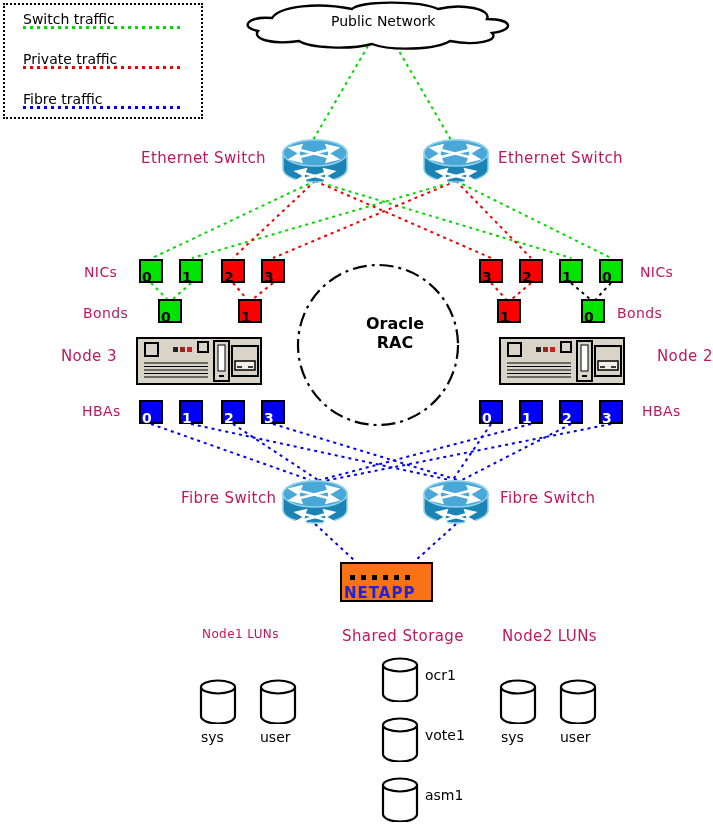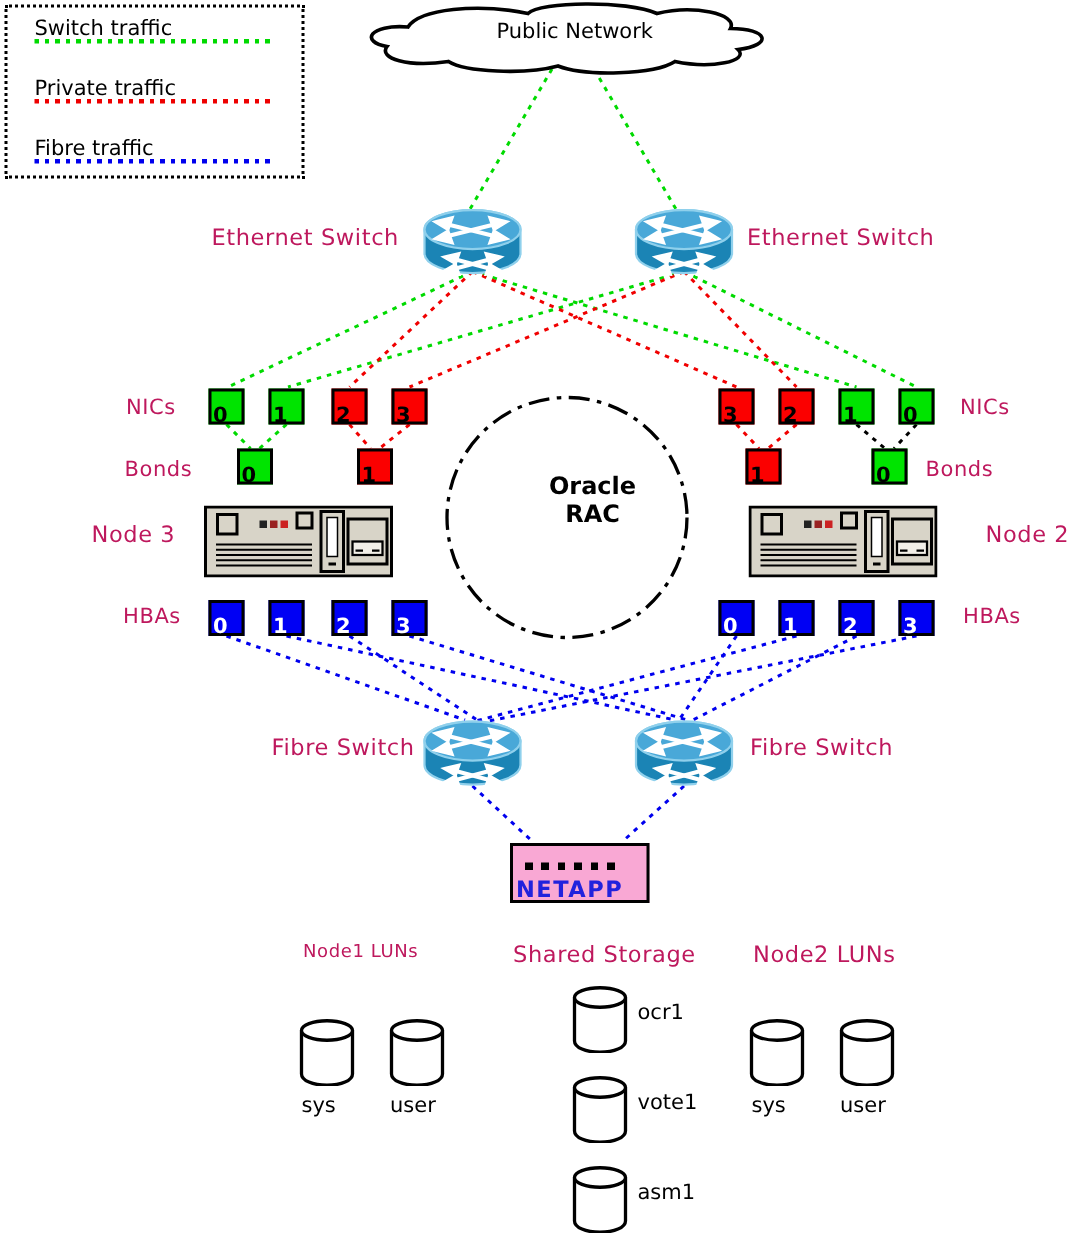--- a/index.html
+++ b/index.html
@@ -14,21 +14,21 @@
   .sq.red{background:#fb0000;}
   .sq.blue{background:#0000f4;}
   .sq.blue span{color:#fff;}
   .legend{position:absolute;left:3px;top:3px;width:196px;height:112px;border:2px dotted #000;z-index:3;}
   .legend .row{position:absolute;left:15px;width:165px;height:22px;}
   .legend .row .t{position:absolute;left:3px;top:0;font-size:14px;color:#000;z-index:2;}
   .legend .row .dots{position:absolute;left:3px;top:15px;width:160px;height:3px;}
   .d-green{background:repeating-linear-gradient(90deg,#00da00 0 3px,transparent 3px 7px);}
   .d-red{background:repeating-linear-gradient(90deg,#ee0000 0 3px,transparent 3px 7px);}
   .d-blue{background:repeating-linear-gradient(90deg,#0000ee 0 3px,transparent 3px 7px);}
-  .netapp-box{position:absolute;left:340px;top:562px;width:89px;height:36px;background:#f9a8d4;border:2px solid #000;z-index:2;}
+  .netapp-box{position:absolute;left:340px;top:562px;width:89px;height:36px;background:#f97316;border:2px solid #000;z-index:2;}
   .netapp-dots{position:absolute;left:8px;top:11px;width:66px;height:5px;
                background:repeating-linear-gradient(90deg,#000 0 5px,transparent 5px 11px);}
   .netapp-text{position:absolute;left:2px;bottom:-2px;font-weight:bold;font-size:15px;letter-spacing:1px;color:#2222dd;}
   .rac-text{position:absolute;left:312px;top:314px;width:166px;z-index:3;text-align:center;
             font-weight:bold;font-size:16px;line-height:19px;color:#000;}
   .cloud-text{position:absolute;left:331px;top:13px;z-index:3;font-size:14px;color:#000;}
   line.wire{stroke-width:2;stroke-dasharray:3 4;fill:none;}
   .pub{stroke:#00da00;} .priv{stroke:#f00000;} .fib{stroke:#0000ee;} .blk{stroke:#000;}
 </style>
 </head>

